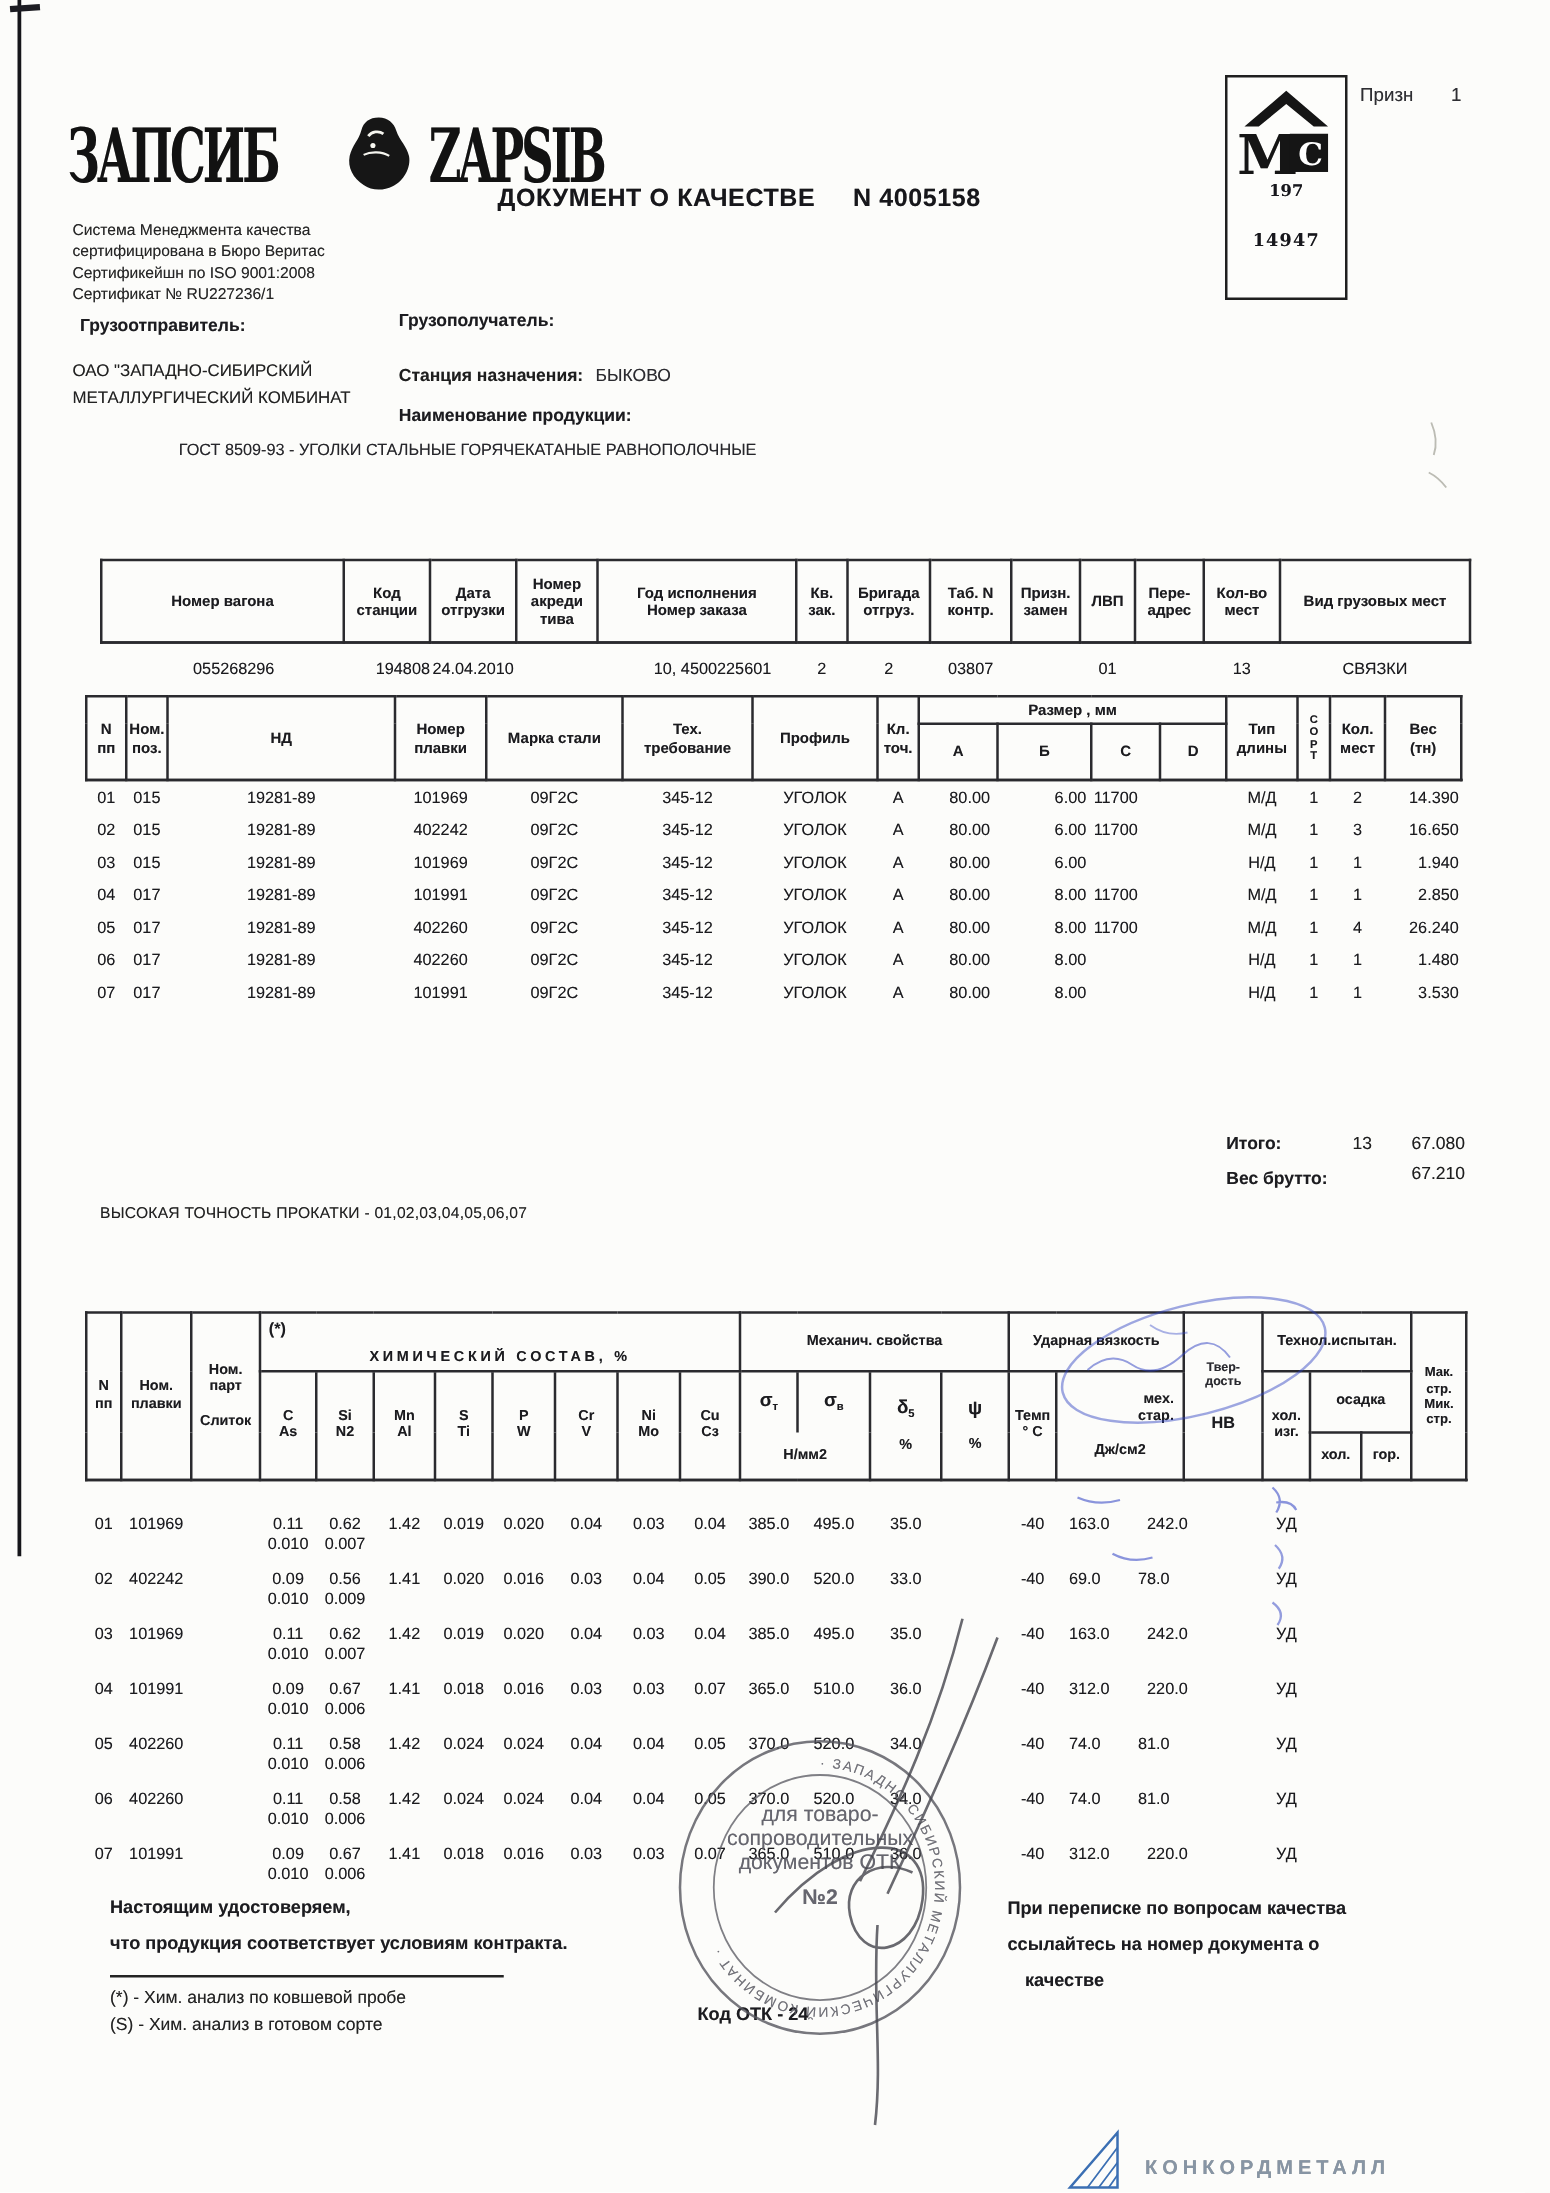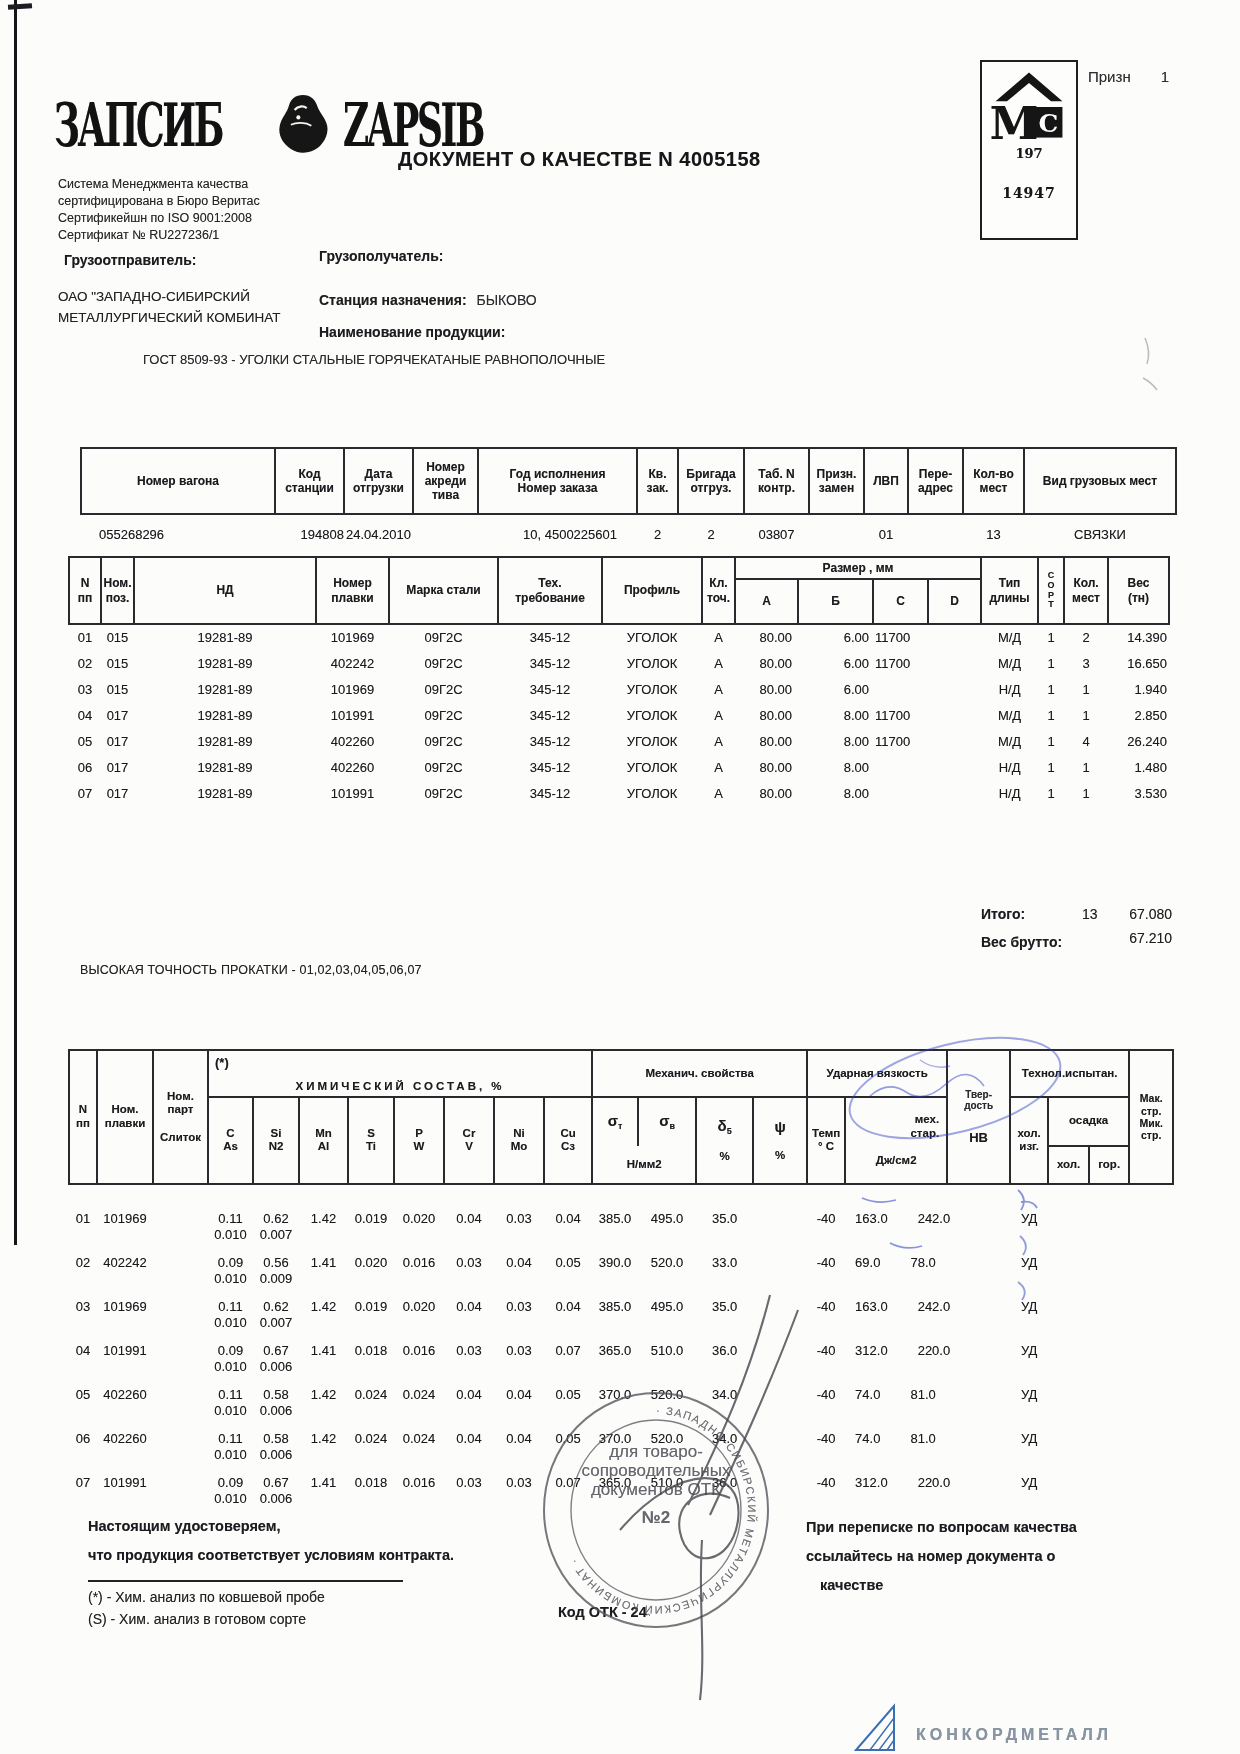--- a/index.html
+++ b/index.html
@@ -25,21 +25,21 @@
 .ms-box{border:2px solid #1f1f1f;background:#fdfdfb;text-align:center;font-family:"DejaVu Serif",serif}
 .ms-num{font-weight:bold;color:#17171c}
 
 
 .tbl{border-collapse:collapse;table-layout:fixed;width:100%}
 .tbl th{border:2px solid #2a2a2e;font-size:12px;font-weight:bold;text-align:center;
   white-space:pre-line;line-height:1.18;padding:2px 1px;color:#1b1b1f;vertical-align:middle}
 .tbl tbody td{border:none;font-size:13px;color:#1a1a1e;text-align:center;white-space:nowrap;vertical-align:middle}
 .ship thead th{height:66px}
 .ship tbody td{height:40px}
-.ship tbody td:nth-child(1){text-align:left;padding-left:18px}
+.ship tbody td:nth-child(1){text-align:center;padding-left:18px}
 .ship tbody td:nth-child(2){text-align:right}
 .ship tbody td:nth-child(5){text-align:right;padding-right:20px}
 .items thead tr.r1 th{height:22px}
 .items thead tr.r2 th{height:45px}
 .items tbody td{height:26px}
 .items tbody td:nth-child(3){font-size:13px}
 .items tbody td:nth-child(9){text-align:right;padding-right:6px}
 .items tbody td:nth-child(10){text-align:right;padding-right:4px}
 .items tbody td:nth-child(11){text-align:left;padding-left:2px}
 .items tbody td:nth-child(16){text-align:right;padding-right:2px}
@@ -106,21 +106,21 @@
 
   <div class="abs cert" style="left:58px;top:176px">
     <div>Система  Менеджмента   качества</div>
     <div>сертифицирована в Бюро Веритас</div>
     <div>Сертификейшн по ISO  9001:2008</div>
     <div>Сертификат № RU227236/1</div>
   </div>
 
   <div class="abs" style="left:398px;top:148px;font-size:20px;font-weight:bold;letter-spacing:.5px;color:#17171b">
     <span>ДОКУМЕНТ О КАЧЕСТВЕ</span>
-    <span style="">N 4005158</span>
+    <span style="margin-left:24px">N 4005158</span>
   </div>
 
   <div class="abs ms-box" style="left:980px;top:60px;width:98px;height:180px">
     <div style="margin-top:6px">
       <svg width="86" height="78" viewBox="0 0 90 80">
         <path d="M10 34 L45 4 L80 34 L68 34 L45 15 L22 34 Z" fill="#151515"></path>
         <text x="4" y="74" font-family="DejaVu Serif" font-size="46" font-weight="bold" fill="#151515">М</text>
         <rect x="48" y="40" width="32" height="32" fill="#151515"></rect>
         <text x="55" y="66" font-family="DejaVu Serif" font-size="26" font-weight="bold" fill="#ffffff">С</text>
       </svg>

